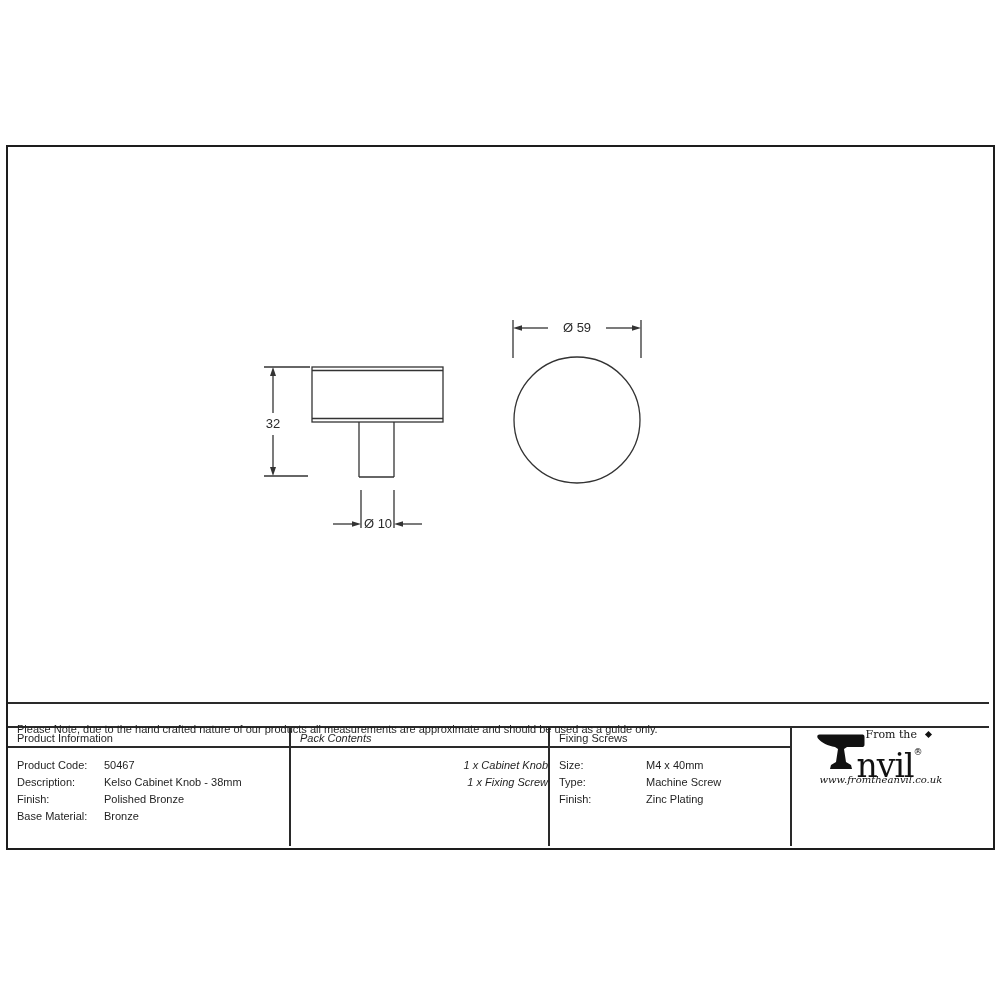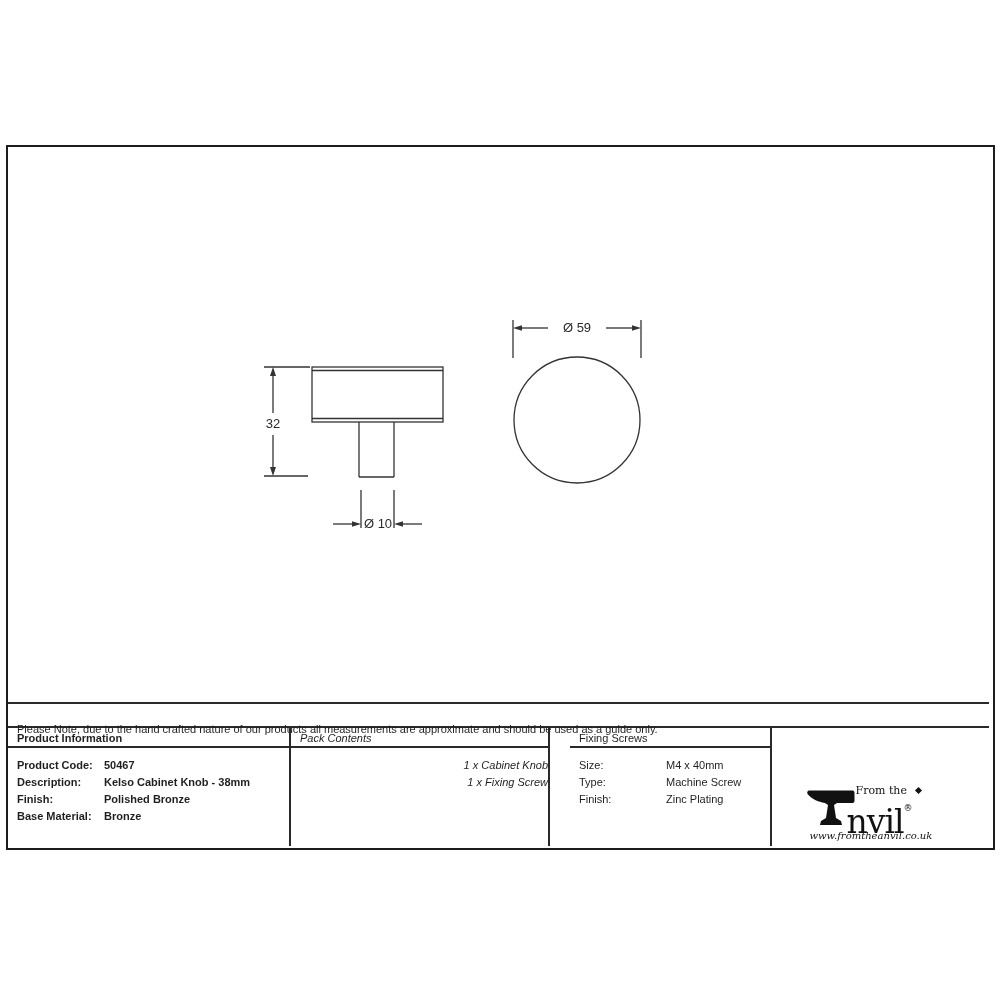--- a/index.html
+++ b/index.html
@@ -57,41 +57,41 @@
   
   .spec-table {
     position: absolute;
     left: 0; top: 581px;
     width: 981px;
     height: 118px;
     display: flex;
     font-size: 11px;
   }
   .spec-col { box-sizing: border-box; border-right: 2px solid #2a2a2a; }
-  .spec-col.col-product { width: 283px; font-weight: bold; }
+  .spec-col.col-product { width: 283px; }
   .spec-col.col-pack    { width: 259px; font-style: italic; }
-  .spec-col.col-fixing  { width: 222px; padding-left: 20px; }
+  .spec-col.col-fixing  { width: 242px; }
   .spec-col.col-logo    { flex: 1; border-right: none; }
   .spec-header {
     height: 20px;
     line-height: 20px;
     padding-left: 9px;
     border-bottom: 2px solid #2a2a2a;
     box-sizing: border-box;
     white-space: nowrap;
   }
   .spec-body { padding: 9px 0 0 9px; }
   .spec-row { display: flex; line-height: 17px; }
   .spec-row .lbl { width: 87px; flex: none; }
   .spec-row .val { flex: 1; }
   .pack-item { line-height: 17px; text-align: right; }
   
   .logo-cell {
     display: flex;
-    align-items: flex-end;
+    align-items: flex-start;
     justify-content: center;
     height: 100%;
   }
   .logo-box { position: relative; width: 150px; height: 62px; }
   .anvil-glyph { position: absolute; left: 0px; top: 2px; width: 50px; height: 44px; }
   .logo-top {
     position: absolute;
     left: 50px; top: 0px;
     font-family: "DejaVu Serif", serif;
     font-size: 11px;

